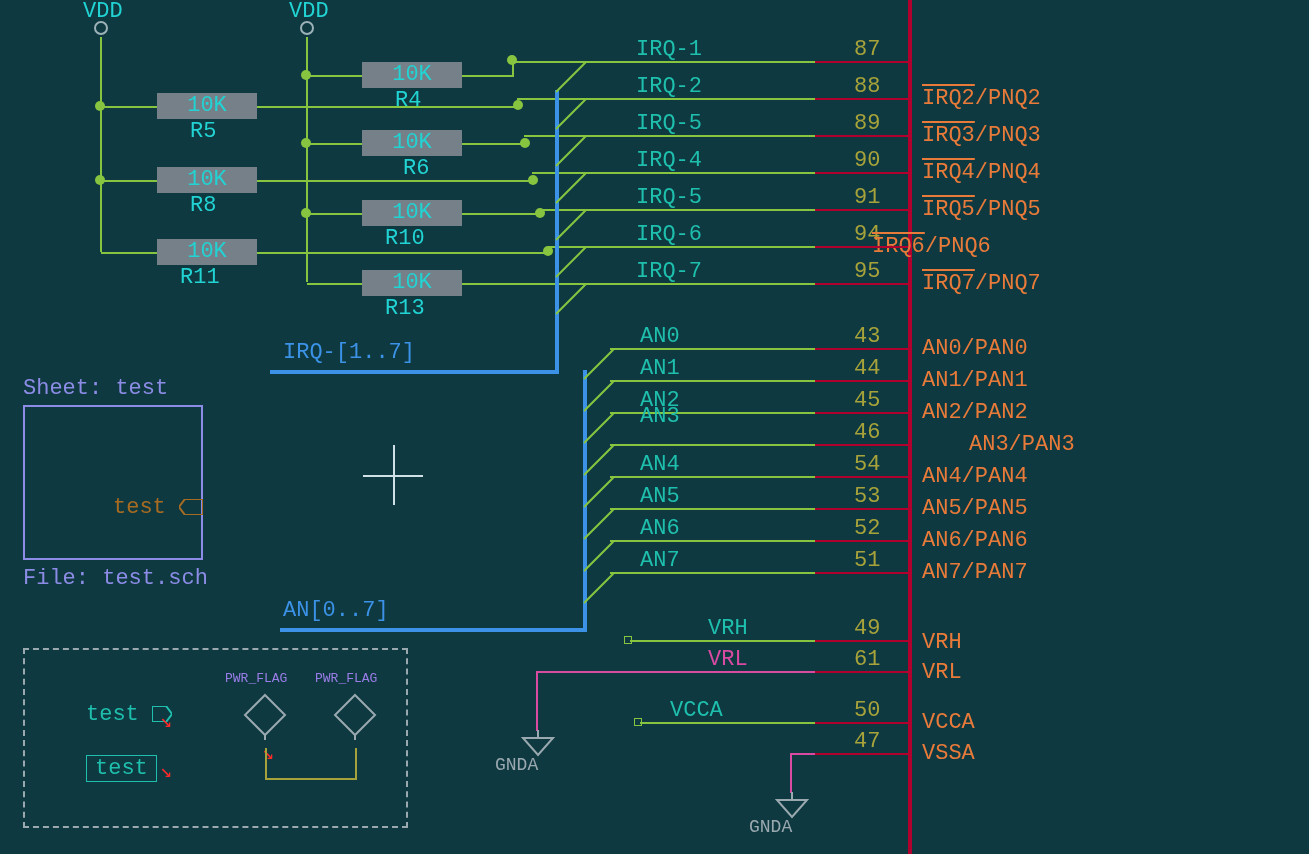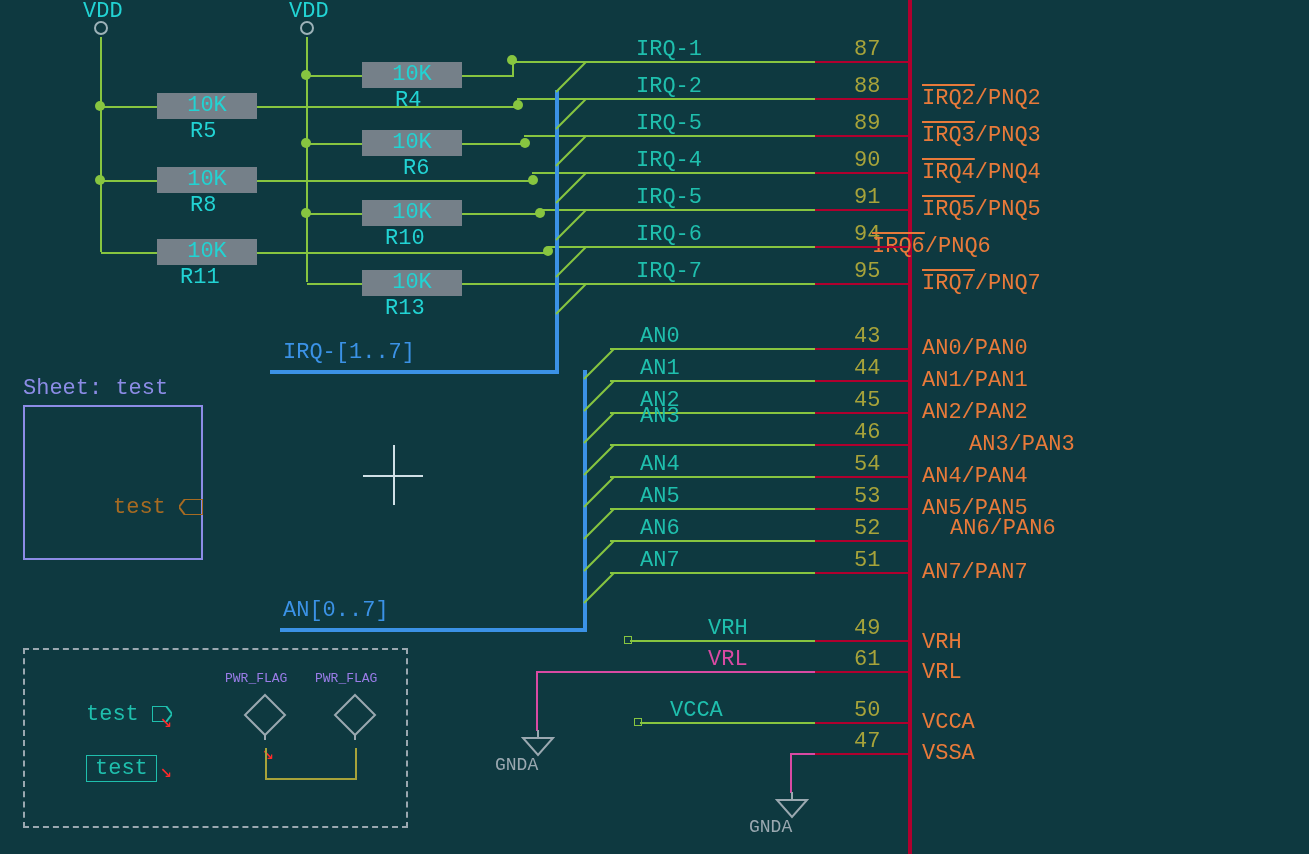--- a/index.html
+++ b/index.html
@@ -263,21 +263,21 @@
   <div class="txt olive" style="left:854px; top:484px;">53</div>
   <div class="txt olive" style="left:854px; top:516px;">52</div>
   <div class="txt olive" style="left:854px; top:548px;">51</div>
 
   <div class="txt orange" style="left:922px; top:336px;">AN0/PAN0</div>
   <div class="txt orange" style="left:922px; top:368px;">AN1/PAN1</div>
   <div class="txt orange" style="left:922px; top:400px;">AN2/PAN2</div>
   <div class="txt orange" style="left:922px; top:432px;margin-left:47px;">AN3/PAN3</div>
   <div class="txt orange" style="left:922px; top:464px;">AN4/PAN4</div>
   <div class="txt orange" style="left:922px; top:496px;">AN5/PAN5</div>
-  <div class="txt orange" style="left:922px; top:516px;margin-left:28px;">AN6/PAN6</div>
+  <div class="txt orange" style="left:922px; top:528px;">AN6/PAN6</div>
   <div class="txt orange" style="left:922px; top:560px;">AN7/PAN7</div>
 
   <div class="wire wire-h" style="left:630px; top:640px; width:278px;"></div>
   <div style="position:absolute;left:624px;top:636px;width:8px;height:8px;border:1px solid #87c540;"></div>
   <div class="txt teal" style="left:708px; top:616px;">VRH</div>
   <div class="txt olive" style="left:854px; top:616px;">49</div>
   <div class="txt orange" style="left:922px; top:630px;">VRH</div>
 
   <div class="pinkw" style="left:536px; top:671px; width:372px; height:2px;"></div>
   <div class="pinkw" style="left:536px; top:671px; width:2px; height:60px;"></div>
@@ -311,20 +311,21 @@
   <div class="txt gray" style="left:749px; top:817px; font-size:18px;">GNDA</div>
 
   <div class="txt" style="left:23px; top:376px; color:#8c8ce6;">Sheet: test</div>
   <div class="sheet-box" style="left:23px; top:405px; width:180px; height:155px;"></div>
   <div class="txt" style="left:113px; top:495px; color:#a76b22;">
     <span>test</span>
     <svg style="display:inline-block;vertical-align:middle;" width="24" height="16">
         <polygon points="0,8 6,0 24,0 24,16 6,16" fill="none" stroke="#a76b22" stroke-width="2"></polygon>
       </svg>
   </div>
+  <div class="txt" style="left:23px; top:566px; color:#8c8ce6;">File: test.sch</div>
 
   <div class="dashed-box" style="left:23px; top:648px; width:385px; height:180px;"></div>
 
   <div class="txt teal" style="left:86px; top:702px;">
     <span>test</span>
     <svg style="display:inline-block;vertical-align:middle;" width="20" height="16">
         <polygon points="0,0 14,0 20,8 14,16 0,16" fill="none" stroke="#1fbfad" stroke-width="2"></polygon>
       </svg>
   </div>
   <div class="red-arrow" style="left:160px; top:708px;">↘</div>

